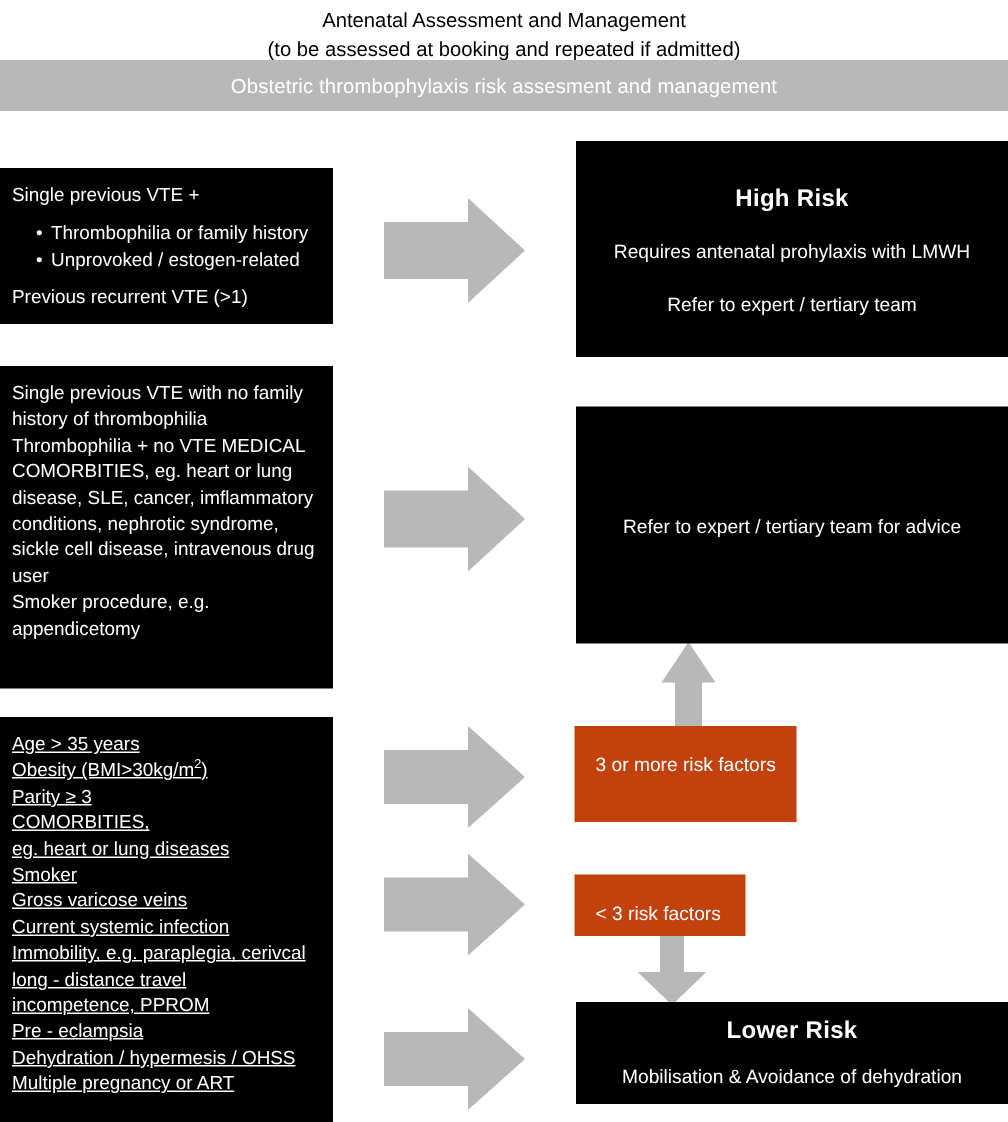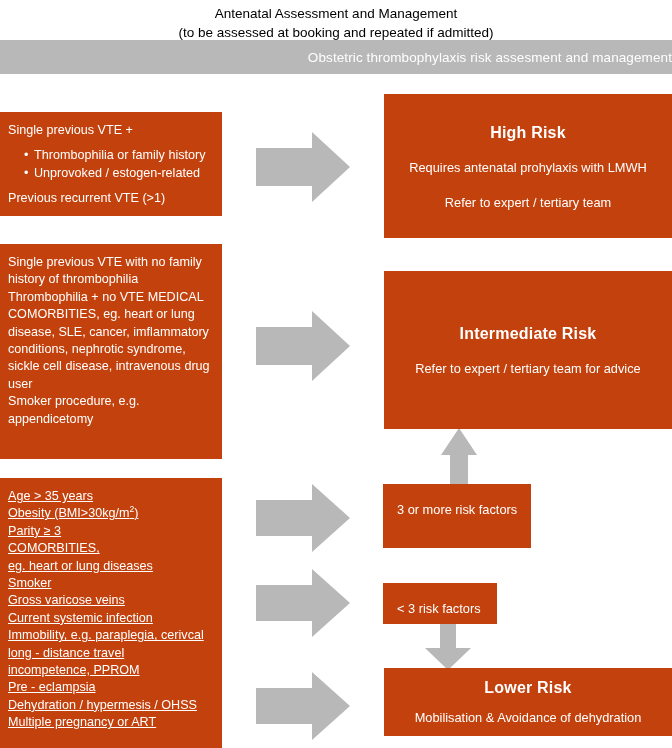--- a/index.html
+++ b/index.html
@@ -40,31 +40,31 @@
     white-space: nowrap;
   }
 
   
   .header-band {
     left: 0; top: 40px;
     width: 672px; height: 34px;
     background: #b8b8b8;
     display: flex;
     align-items: center;
-    justify-content: flex-end;
+    justify-content: center;
   }
   .header-band-label {
     color: #ffffff;
     font-size: 13.5px;
     letter-spacing: 0.1px;
   }
 
   
   .panel {
-    background: #c2410c;
+    background: #000000;
     color: #ffffff;
   }
   .panel-left {
     padding: 10px 10px 10px 8px;
     font-size: 12.6px;
     line-height: 17.4px;
   }
   .panel-left .lead { display: block; }
   .panel-left ul {
     margin: 8px 0 8px 0;
@@ -204,21 +204,20 @@
   <div class="abs panel panel-right vcenter" id="box-high-risk">
     <div class="stack">
       <div class="risk-title">High Risk</div>
       <div class="risk-line">Requires antenatal prohylaxis with LMWH</div>
       <div class="risk-line">Refer to expert / tertiary team</div>
     </div>
   </div>
 
   <div class="abs panel panel-right vcenter" id="box-inter-risk">
     <div class="stack">
-      <div class="risk-title">Intermediate Risk</div>
       <div class="risk-line">Refer to expert / tertiary team for advice</div>
     </div>
   </div>
 
   <div class="abs decision-box" id="box-three-more">
     <span>3 or more risk factors</span>
   </div>
 
   <div class="abs decision-box" id="box-less-three">
     <span>&lt; 3 risk factors</span>

